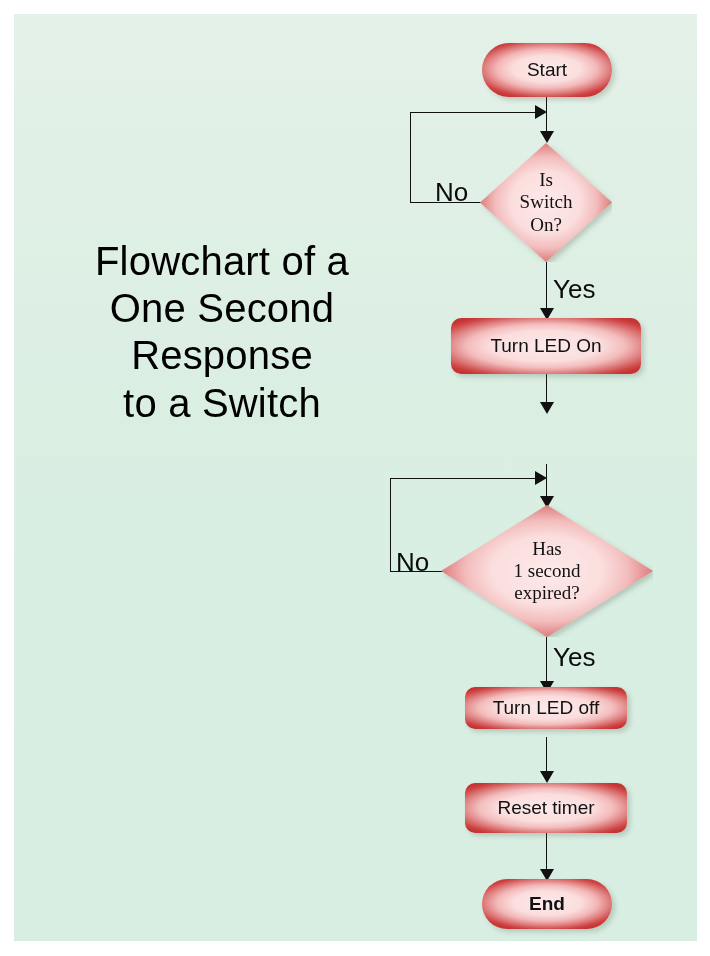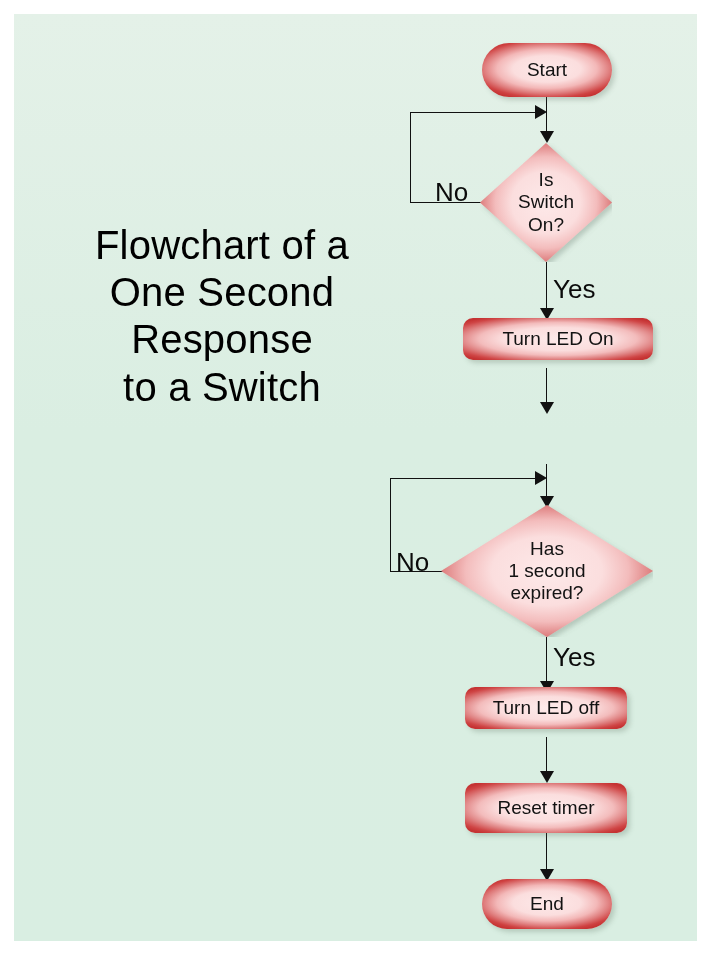--- a/index.html
+++ b/index.html
@@ -21,21 +21,21 @@
     width: 683px;
     height: 927px;
     background: linear-gradient(180deg, #e4f1e8 0%, #daeee2 45%, #d9eee2 100%);
     overflow: hidden;
   }
 
   
   #title {
     position: absolute;
     left: 18px;
-    top: 208px;
+    top: 224px;
     width: 380px;
     text-align: center;
     font-size: 40px;
     line-height: 1.18;
     color: #000000;
     letter-spacing: 0.2px;
     white-space: pre-line;
   }
 
   
@@ -68,20 +68,21 @@
     background:
       radial-gradient(ellipse 66% 62% at 50% 50%,
          #fde9e9 0%, #fbdede 44%, #f3bcbc 63%, #e08585 77%, #cf4545 92%, #c53333 100%);
     box-shadow: 3px 3px 5px rgba(90,110,95,0.28);
   }
 
   
   .decision {
     background: transparent;
     box-shadow: none;
+    font-family: Liberation Serif, serif;
   }
   .decision svg {
     position: absolute;
     left: 0;
     top: 0;
     width: 100%;
     height: 100%;
     z-index: 0;
   }
   .decision .dec-label {
@@ -185,21 +186,21 @@
           <feDropShadow dx="3" dy="3" stdDeviation="2.4" flood-color="#5a6e5f" flood-opacity="0.30"></feDropShadow>
         </filter>
       </defs>
       <polygon points="66,0 132,59.5 66,119 0,59.5" fill="url(#dgrad1)" filter="url(#dshadow1)"></polygon>
     </svg>
     <span class="dec-label">Is
 Switch
 On?</span>
   </div>
 
-  <div class="node process" style="left:449px; top:304px; width:190px; height:42px;">Turn LED On</div>
+  <div class="node process" style="left:437px; top:304px; width:190px; height:56px;">Turn LED On</div>
 
 
   <div class="node decision" style="left:427px; top:491px; width:212px; height:132px;">
     <svg viewBox="0 0 212 132" preserveAspectRatio="none">
       <defs>
         <radialGradient id="dgrad2" cx="50%" cy="50%" r="62%">
           <stop offset="0%" stop-color="#fde9e9"></stop>
           <stop offset="42%" stop-color="#fbdede"></stop>
           <stop offset="62%" stop-color="#f3bcbc"></stop>
           <stop offset="78%" stop-color="#e08585"></stop>
@@ -214,15 +215,15 @@
     </svg>
     <span class="dec-label">Has
 1 second
 expired?</span>
   </div>
 
   <div class="node process" style="left:451px; top:673px; width:162px; height:42px;">Turn LED off</div>
 
   <div class="node process" style="left:451px; top:769px; width:162px; height:50px;">Reset timer</div>
 
-  <div class="node terminator" style="left:468px; top:865px; width:130px; height:50px;">End</div>
+  <div class="node terminator" style="left:468px; top:865px; width:130px; height:50px;font-weight:bold;">End</div>
 
 </div>
 
 </body></html>

